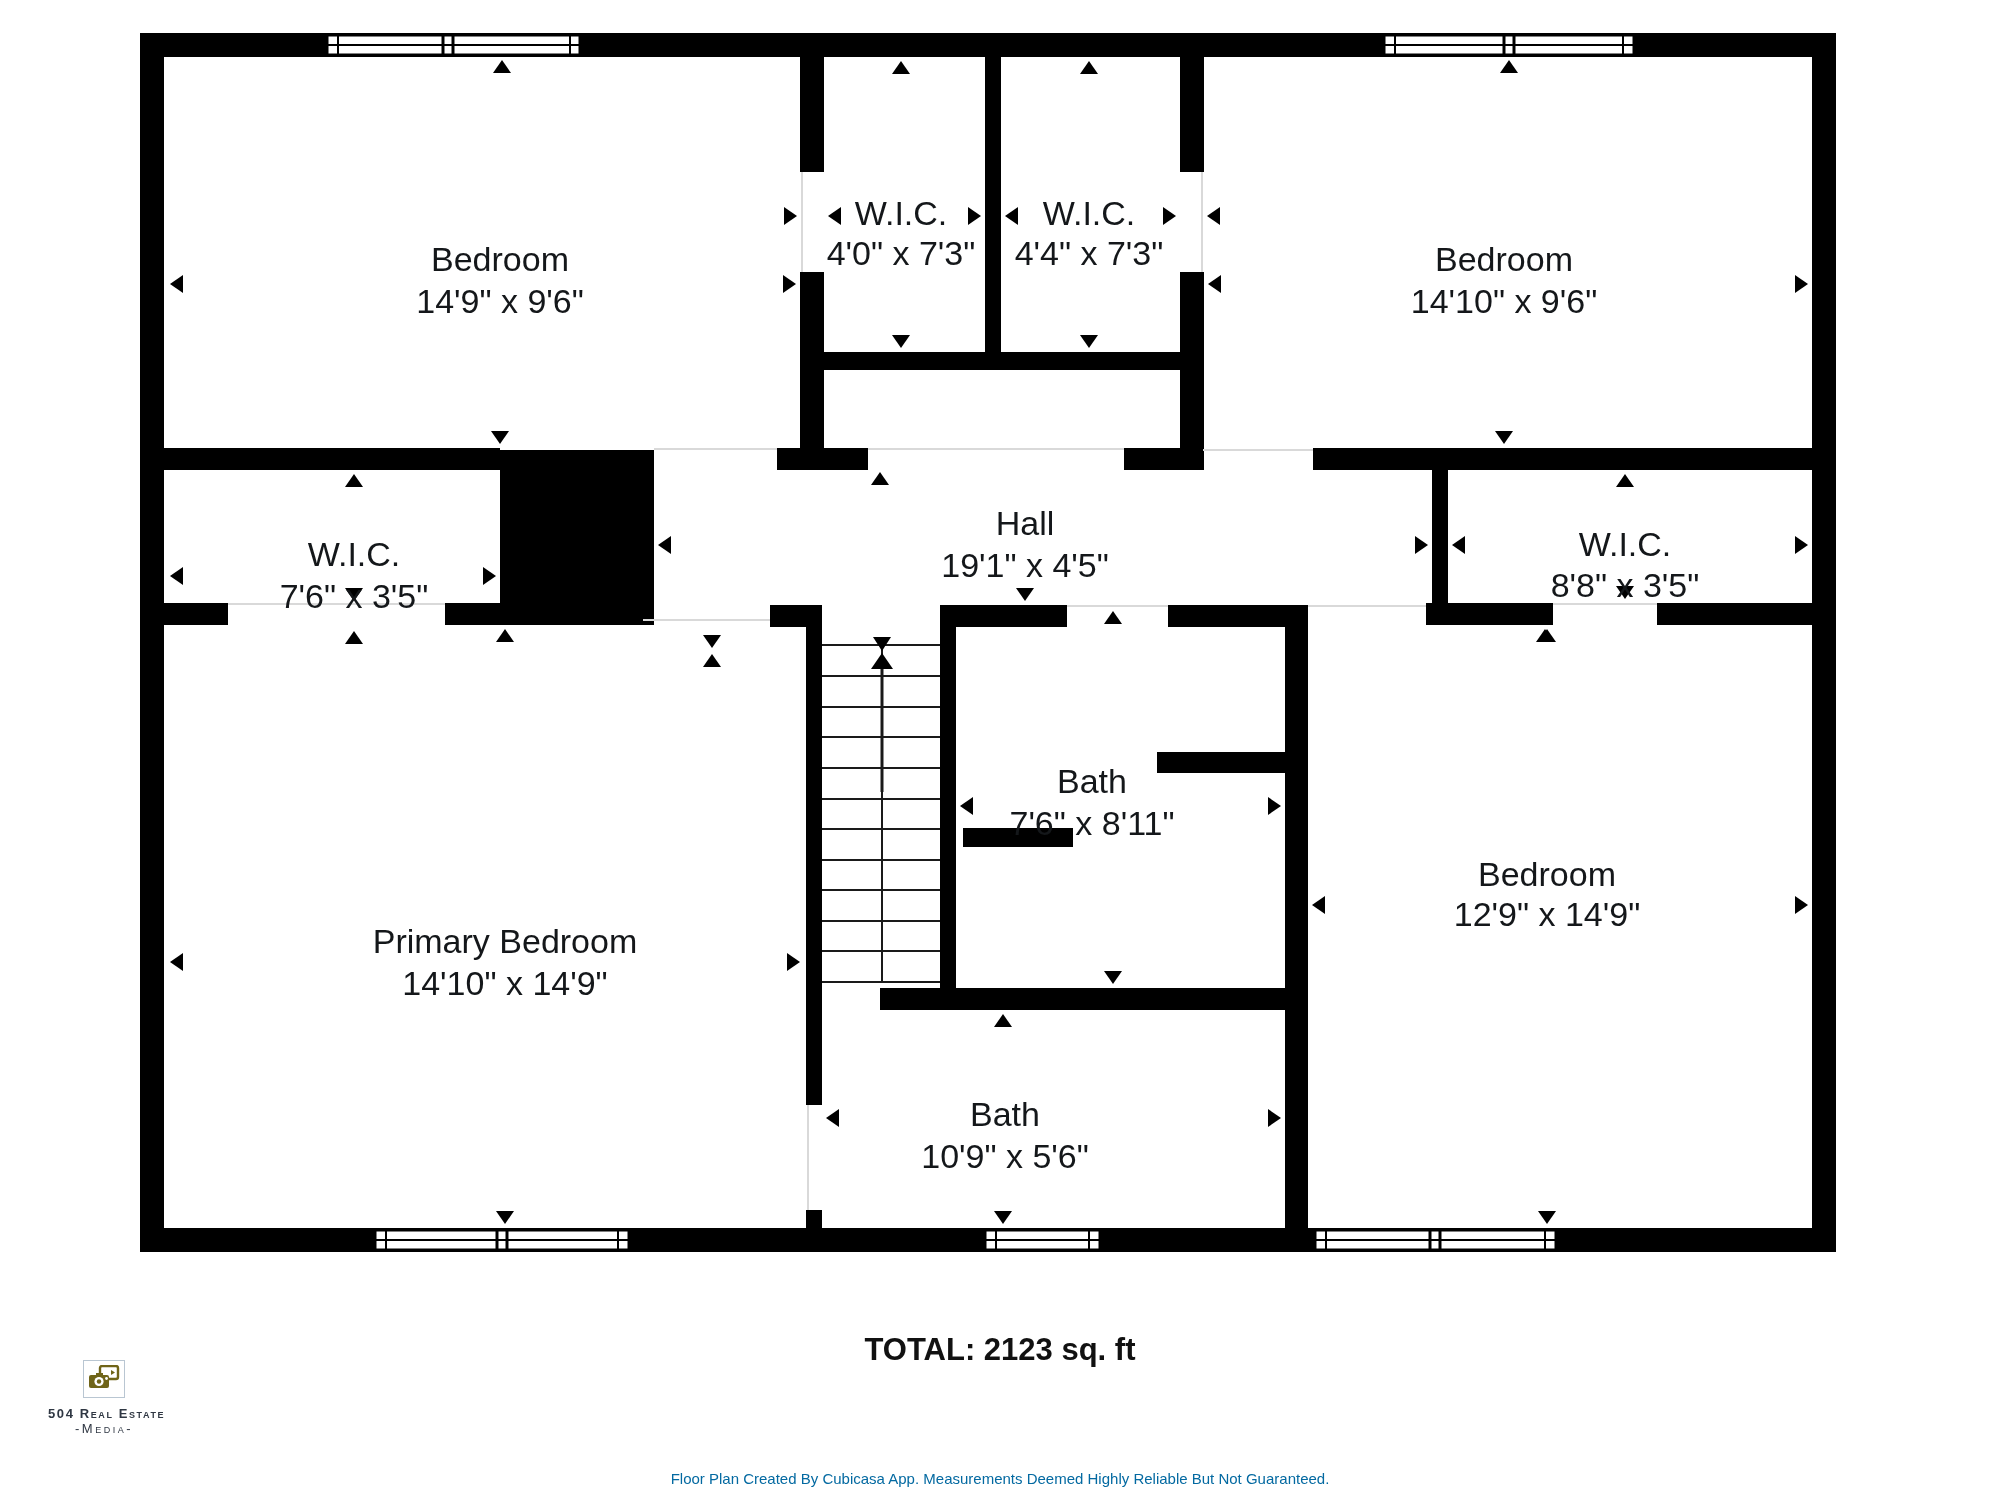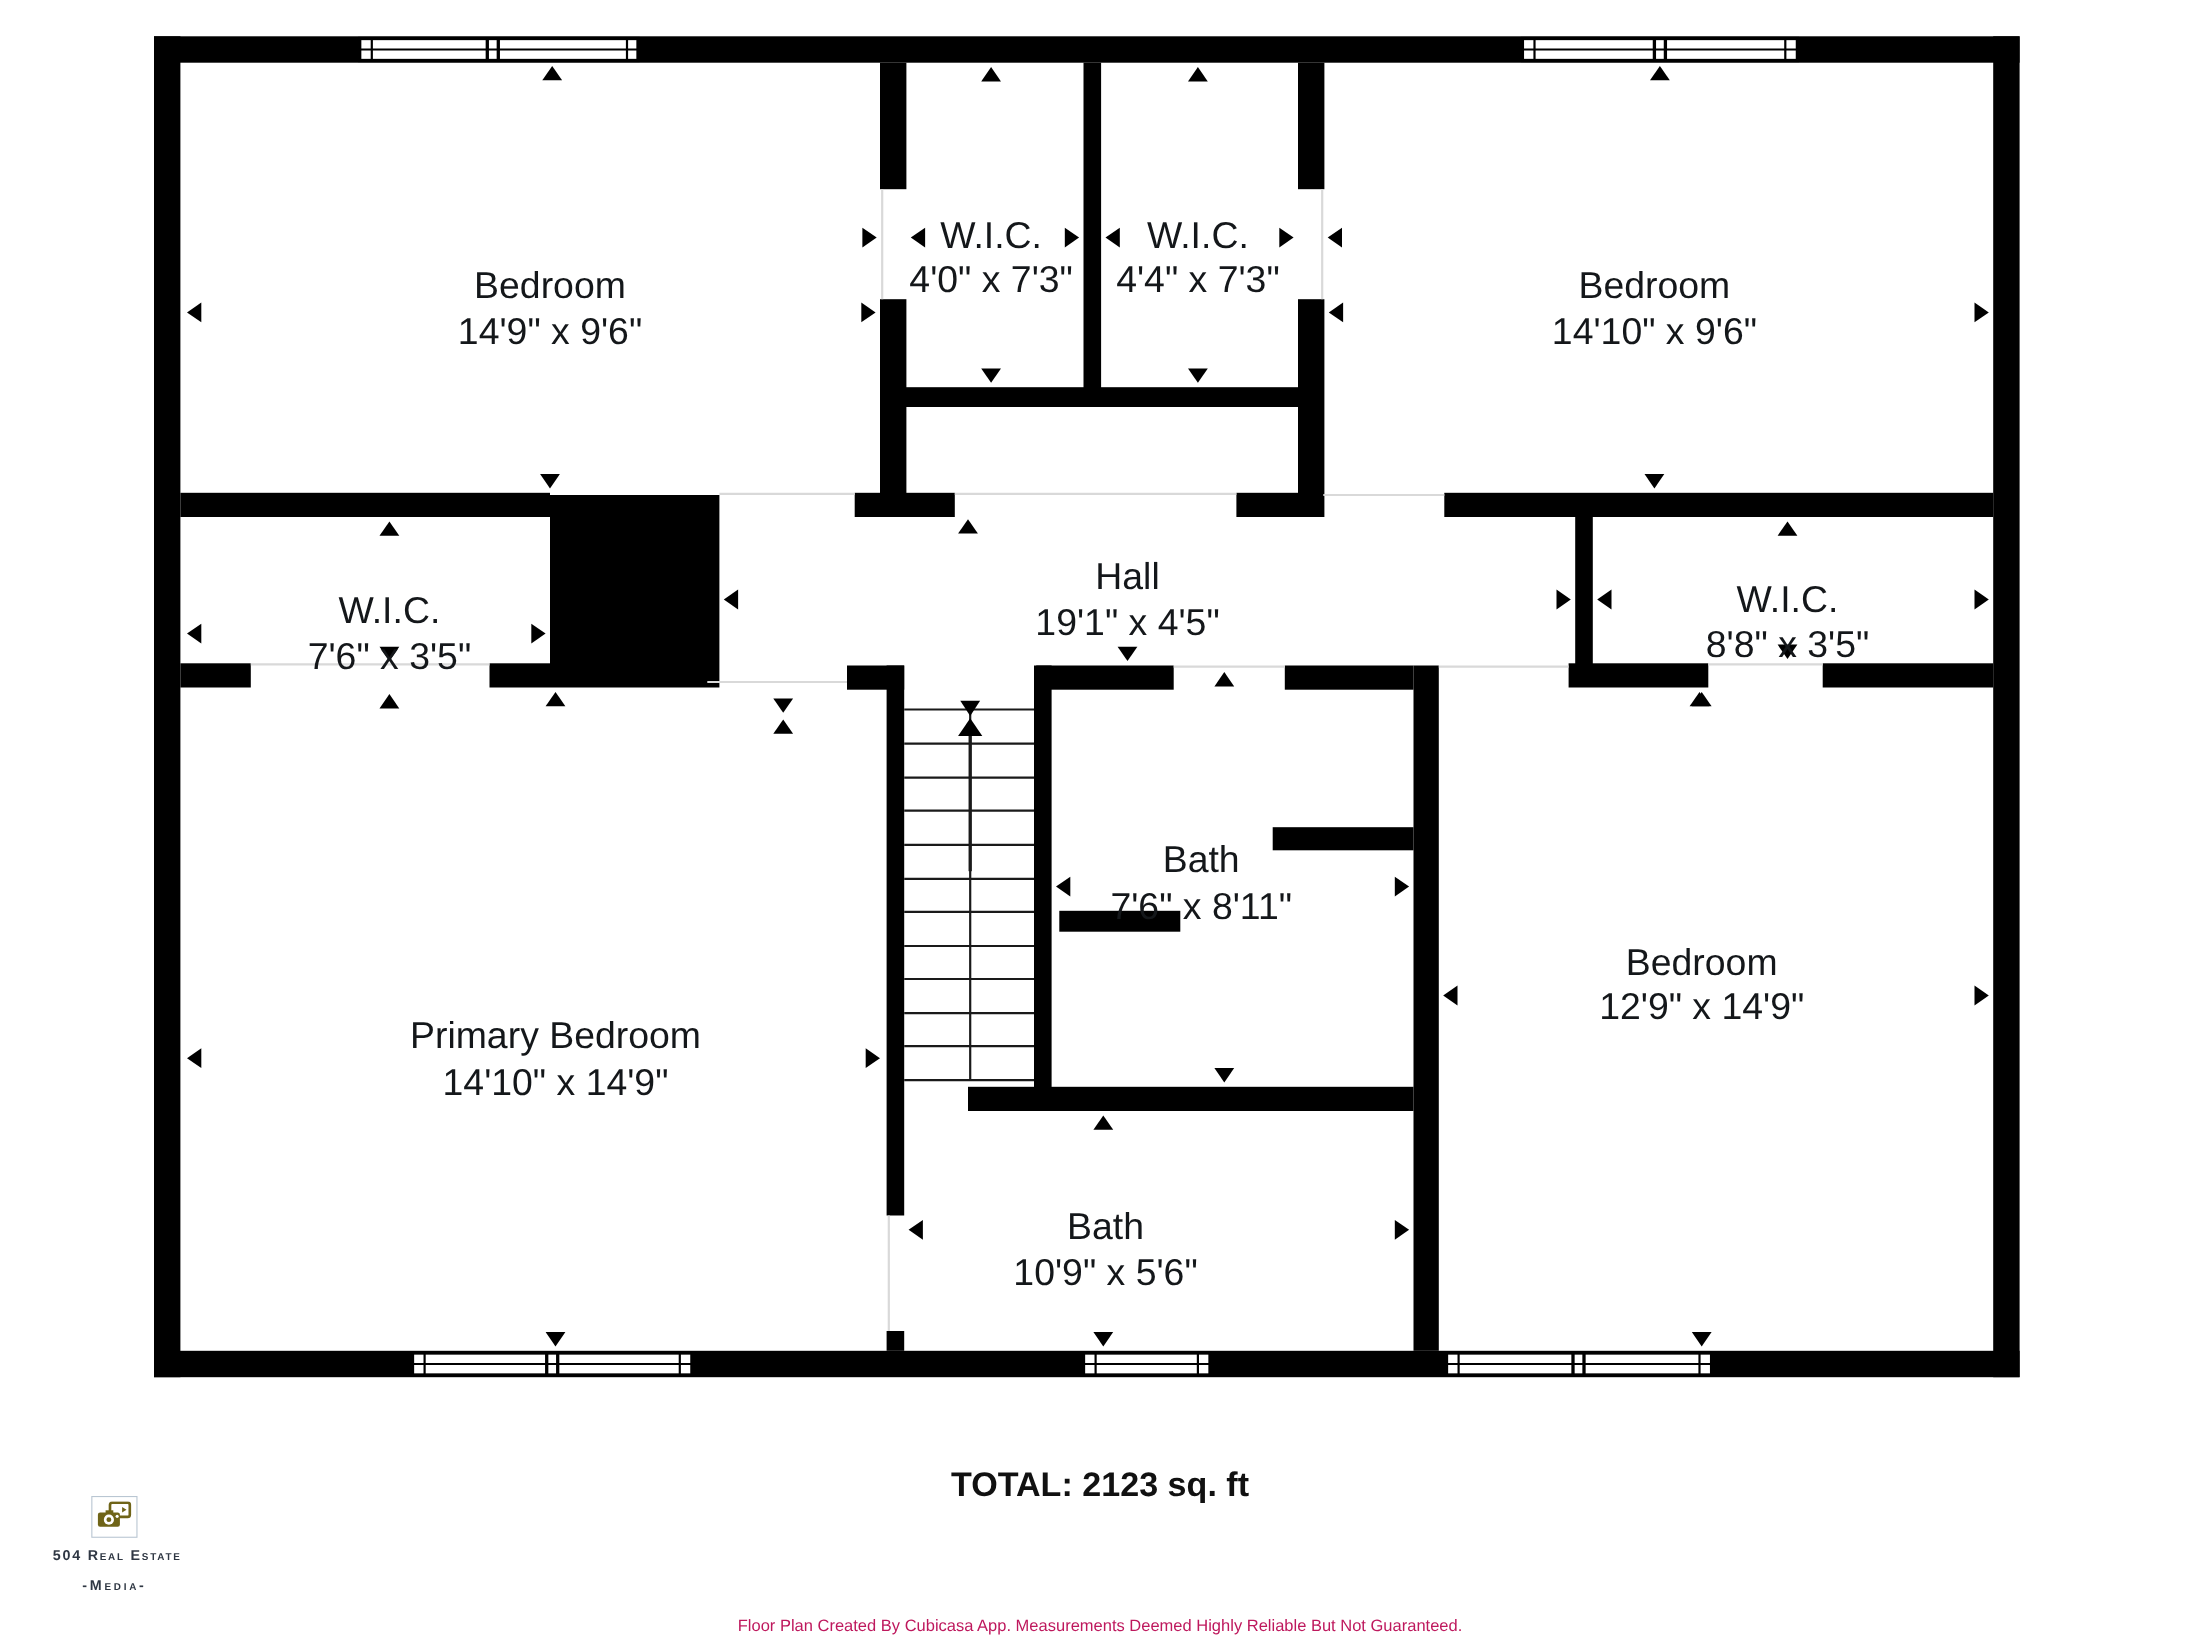--- a/index.html
+++ b/index.html
@@ -7,28 +7,28 @@
        font-family:"Liberation Sans", sans-serif;}
   .page{position:absolute;inset:0;}
   svg text{text-anchor:middle;}
   .room-name,.room-dims{font-family:"Liberation Sans",sans-serif;font-size:34px;fill:#14171a;}
   .footer-line{position:absolute;left:0;right:0;text-align:center;color:#111;
                font-family:"Liberation Sans",sans-serif;}
   .f-total{top:1332px;font-size:31px;font-weight:bold;}
   .f-floors{top:1364px;font-size:29px;}
   .f-excluded{top:1393px;font-size:29px;}
   .f-walls{top:1422px;font-size:29px;}
-  .f-disclaimer{top:1470px;font-size:15px;color:#be185d;}
+  .f-disclaimer{top:1470px;font-size:15px;color:#0369a1;}
   .logo{position:absolute;left:48px;top:1360px;width:112px;text-align:center;}
   .logo-box{width:40px;height:36px;margin:0 auto;border:1px solid #b9c6d2;background:#fff;
             display:flex;align-items:center;justify-content:center;}
   .logo-line1{margin-top:8px;font-size:13px;letter-spacing:1.6px;color:#2f3743;
               font-weight:bold;font-variant:small-caps;white-space:nowrap;}
-  .logo-line2{margin-top:12px;font-size:13px;letter-spacing:2.5px;color:#2f3743;
-              font-weight:bold;font-variant:small-caps;white-space:nowrap;}
+  .logo-line2{margin-top:0;font-size:13px;letter-spacing:2.5px;color:#2f3743;
+              font-weight:normal;font-variant:small-caps;white-space:nowrap;}
 </style>
 </head>
 <body>
 
 <div class="page">
 
 <svg width="2000" height="1310" viewBox="0 0 2000 1310">
 
   <g fill="#000000">
 

